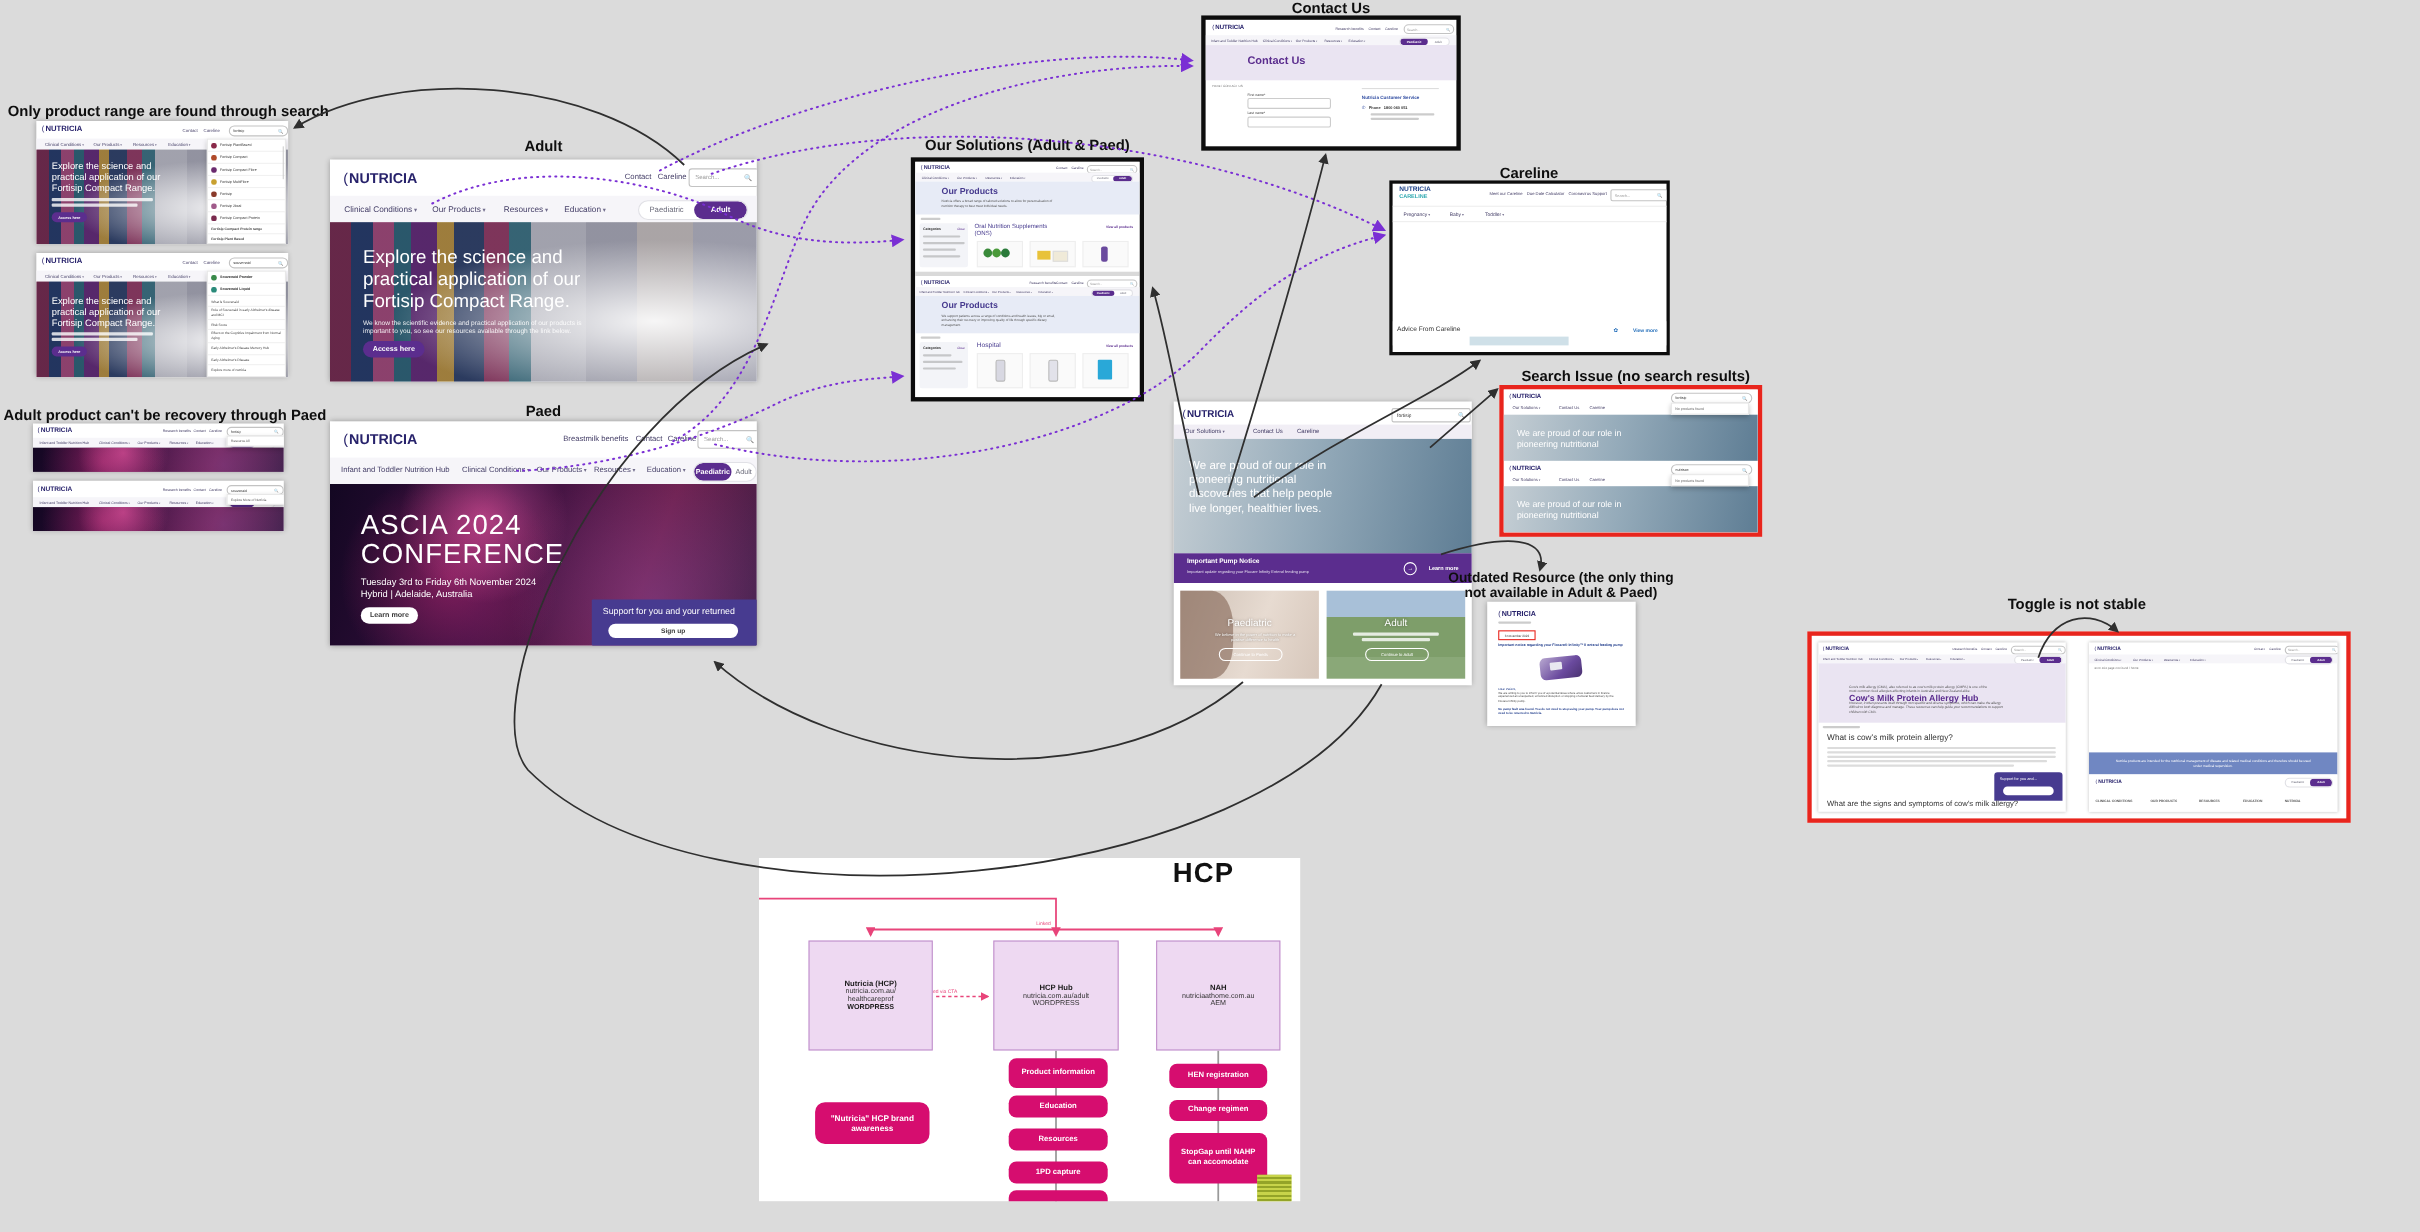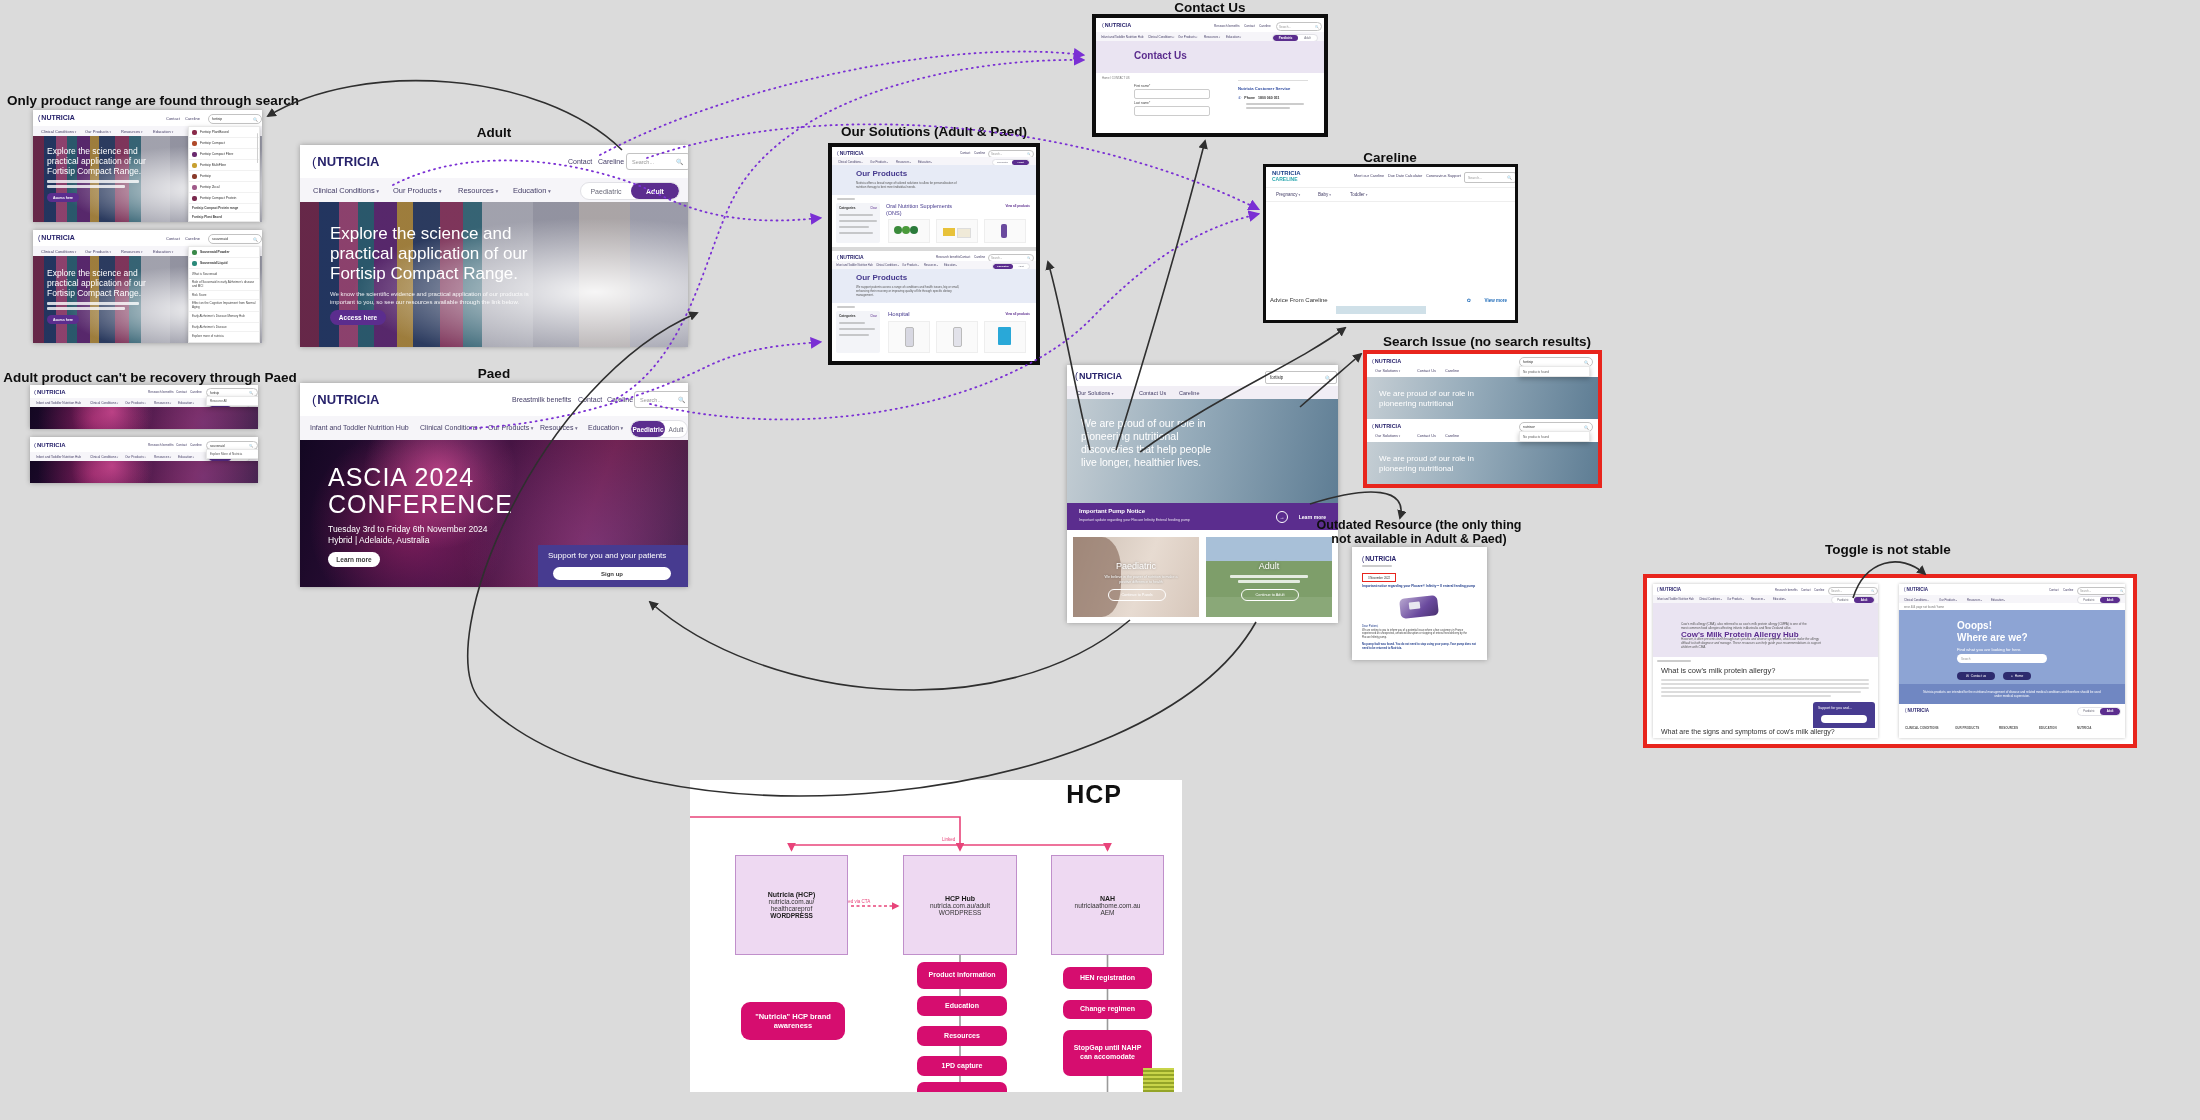--- a/index.html
+++ b/index.html
@@ -340,21 +340,21 @@
       <div class="htxt" style="left:28px;top:24px;font-size:25px;line-height:27px;font-weight:400;letter-spacing:1px;">
         <div>ASCIA 2024</div>
           <div>CONFERENCE</div>
       </div>
       <div class="htxt" style="left:28px;top:84px;font-size:8.5px;line-height:11px;">
         <div>Tuesday 3rd to Friday 6th November 2024</div>
           <div>Hybrid | Adelaide, Australia</div>
       </div>
       <div class="wpill" style="position:absolute;left:28px;top:112px;width:52px;height:15px;font-size:6.5px;">Learn more</div>
       <div class="p" style="left:238px;top:105px;width:150px;height:42px;background:#473b90;border-radius:1px;">
-        <div style="position:absolute;left:10px;top:6px;font-size:8px;color:#fff;">Support for you and your patients</div>
+        <div style="position:absolute;left:10px;top:6px;font-size:8px;color:#fff;">Support for you and your returned</div>
         <div class="wpill" style="position:absolute;left:15px;top:22px;width:118px;height:13px;font-size:6px;">Sign up</div>
       </div>
     </div>
   </div>
 
   <div class="frame black" style="left:828px;top:143px;width:204px;height:214px;">
 
     <div class="p" style="left:0;top:0;right:0;height:100px;background:#fff;">
       <span class="logo p" style="left:5px;top:3px;font-size:5px;">NUTRICIA</span>
       <span class="p nvi" style="left:128px;top:4px;font-size:3px;">Contact</span>
@@ -672,36 +672,20 @@
         <span class="p nvi dd" style="left:5px;top:2.5px;font-size:2.8px;">Clinical Conditions</span>
         <span class="p nvi dd" style="left:40px;top:2.5px;font-size:2.8px;">Our Products</span>
         <span class="p nvi dd" style="left:68px;top:2.5px;font-size:2.8px;">Resources</span>
         <span class="p nvi dd" style="left:92px;top:2.5px;font-size:2.8px;">Education</span>
         <div class="tgl p" style="left:178px;top:1px;width:42px;height:6px;">
             <span class="off" style="width:22px;height:6px;font-size:2.6px;">Paediatric</span>
             <span class="on" style="width:20px;height:6px;font-size:2.6px;">Adult</span>
           </div>
       </div>
       <div style="position:absolute;left:5px;top:21px;font-size:2.8px;color:#777;">error 404 page not found / home</div>
-      <div class="p" style="left:0;top:26px;right:0;height:74px;background:#8da4d4;">
-        <div style="position:absolute;left:58px;top:10px;font-size:10px;font-weight:700;color:#fff;">Ooops!</div>
-        <div style="position:absolute;left:58px;top:22px;font-size:10px;font-weight:700;color:#fff;">Where are we?</div>
-        <div style="position:absolute;left:58px;top:37px;font-size:4.2px;color:#fff;">Find what you are looking for here.</div>
-        <div class="p" style="left:58px;top:44px;width:86px;height:9px;background:#fff;border-radius:5px;display:flex;align-items:center;padding-left:4px;">
-            <span style="font-size:3px;color:#999;">Search</span>
-          </div>
-        <div class="p flex" style="left:58px;top:62px;width:38px;height:8px;background:#2d2a6e;border-radius:4px;justify-content:center;gap:2px;">
-            <span style="font-size:3.5px;color:#fff;">✉</span>
-            <span style="font-size:3.2px;color:#fff;">Contact us</span>
-          </div>
-        <div class="p flex" style="left:104px;top:62px;width:28px;height:8px;background:#2d2a6e;border-radius:4px;justify-content:center;gap:2px;">
-            <span style="font-size:3.5px;color:#fff;">⌂</span>
-            <span style="font-size:3.2px;color:#fff;">Home</span>
-          </div>
-      </div>
       <div class="p" style="left:0;top:100px;right:0;height:20px;background:#7087c2;display:flex;align-items:center;justify-content:center;">
         <div style="width:180px;font-size:3px;color:#fff;text-align:center;line-height:4px;">Nutricia products are intended for the nutritional management of disease and related medical conditions and therefore should be used under medical supervision.</div>
       </div>
       <div class="p" style="left:0;top:120px;right:0;bottom:0;background:#fff;">
         <span class="logo p" style="left:6px;top:4px;font-size:4.5px;">NUTRICIA</span>
         <div class="tgl p" style="left:178px;top:3px;width:42px;height:6.5px;">
             <span class="off" style="width:22px;height:6.5px;font-size:2.6px;">Paediatric</span>
             <span class="on" style="width:20px;height:6.5px;font-size:2.6px;">Adult</span>
           </div>
         <span style="position:absolute;left:6px;top:22px;font-size:3px;font-weight:700;color:#555;">CLINICAL CONDITIONS</span>

